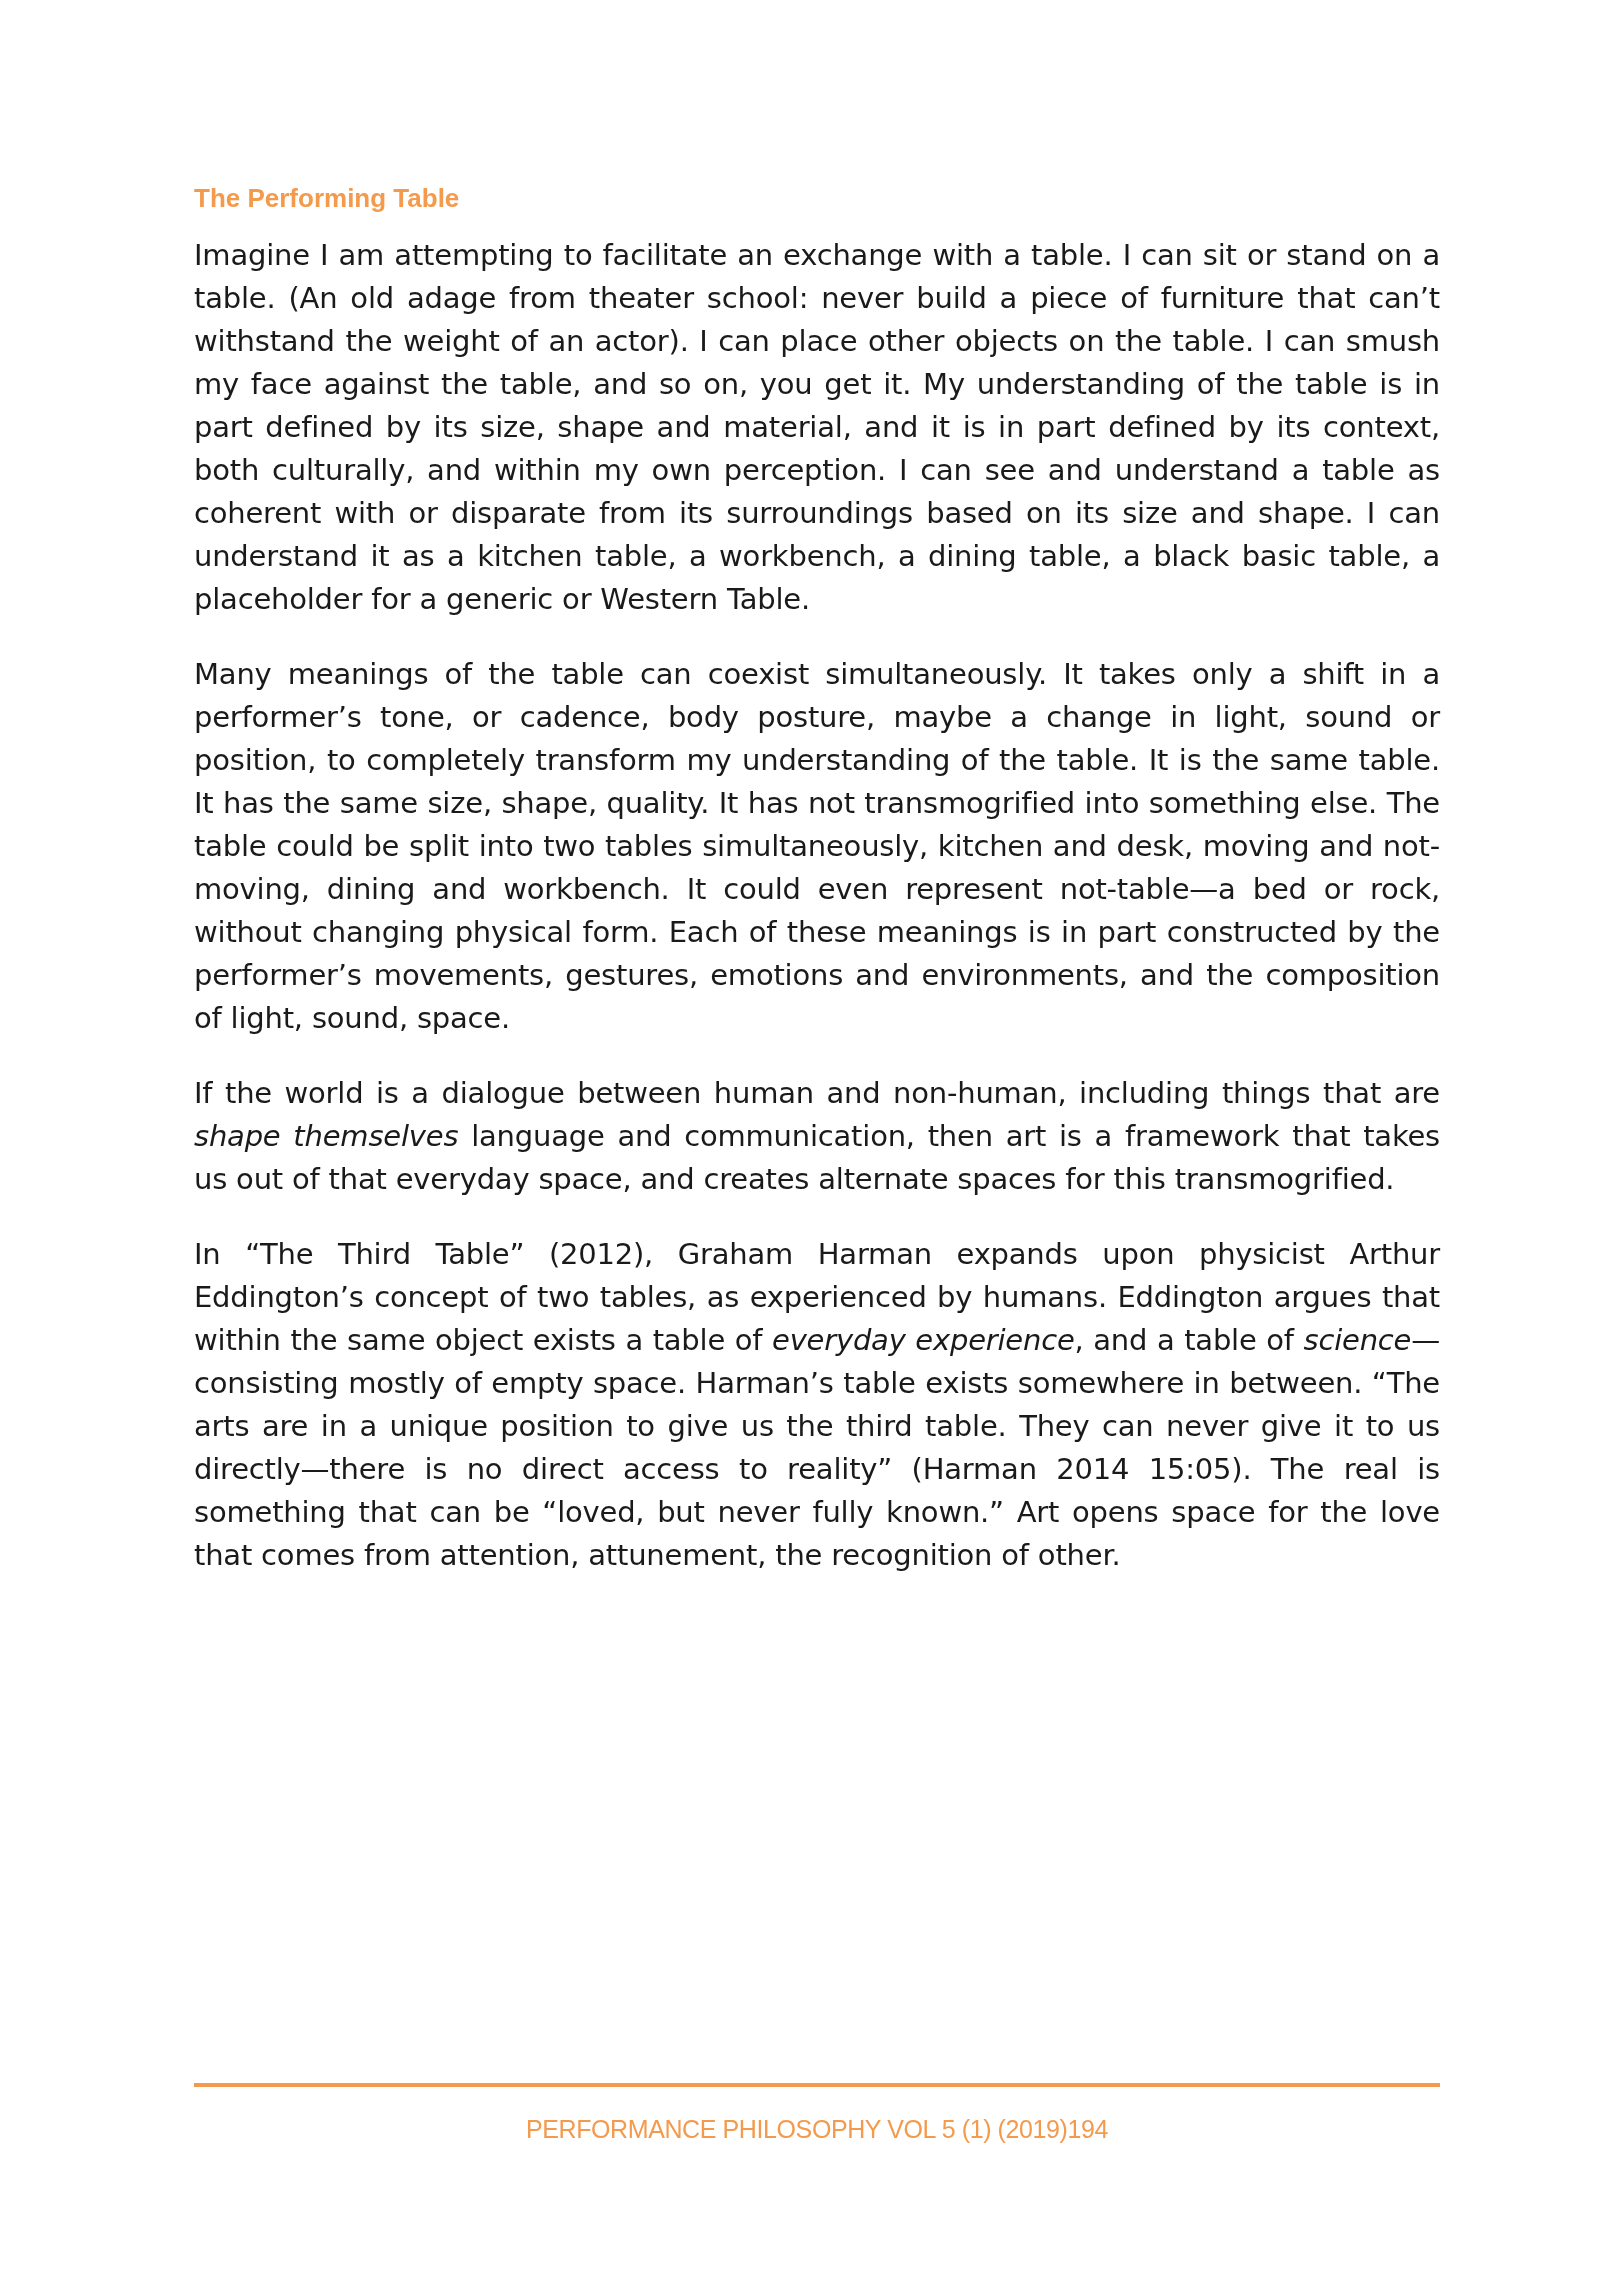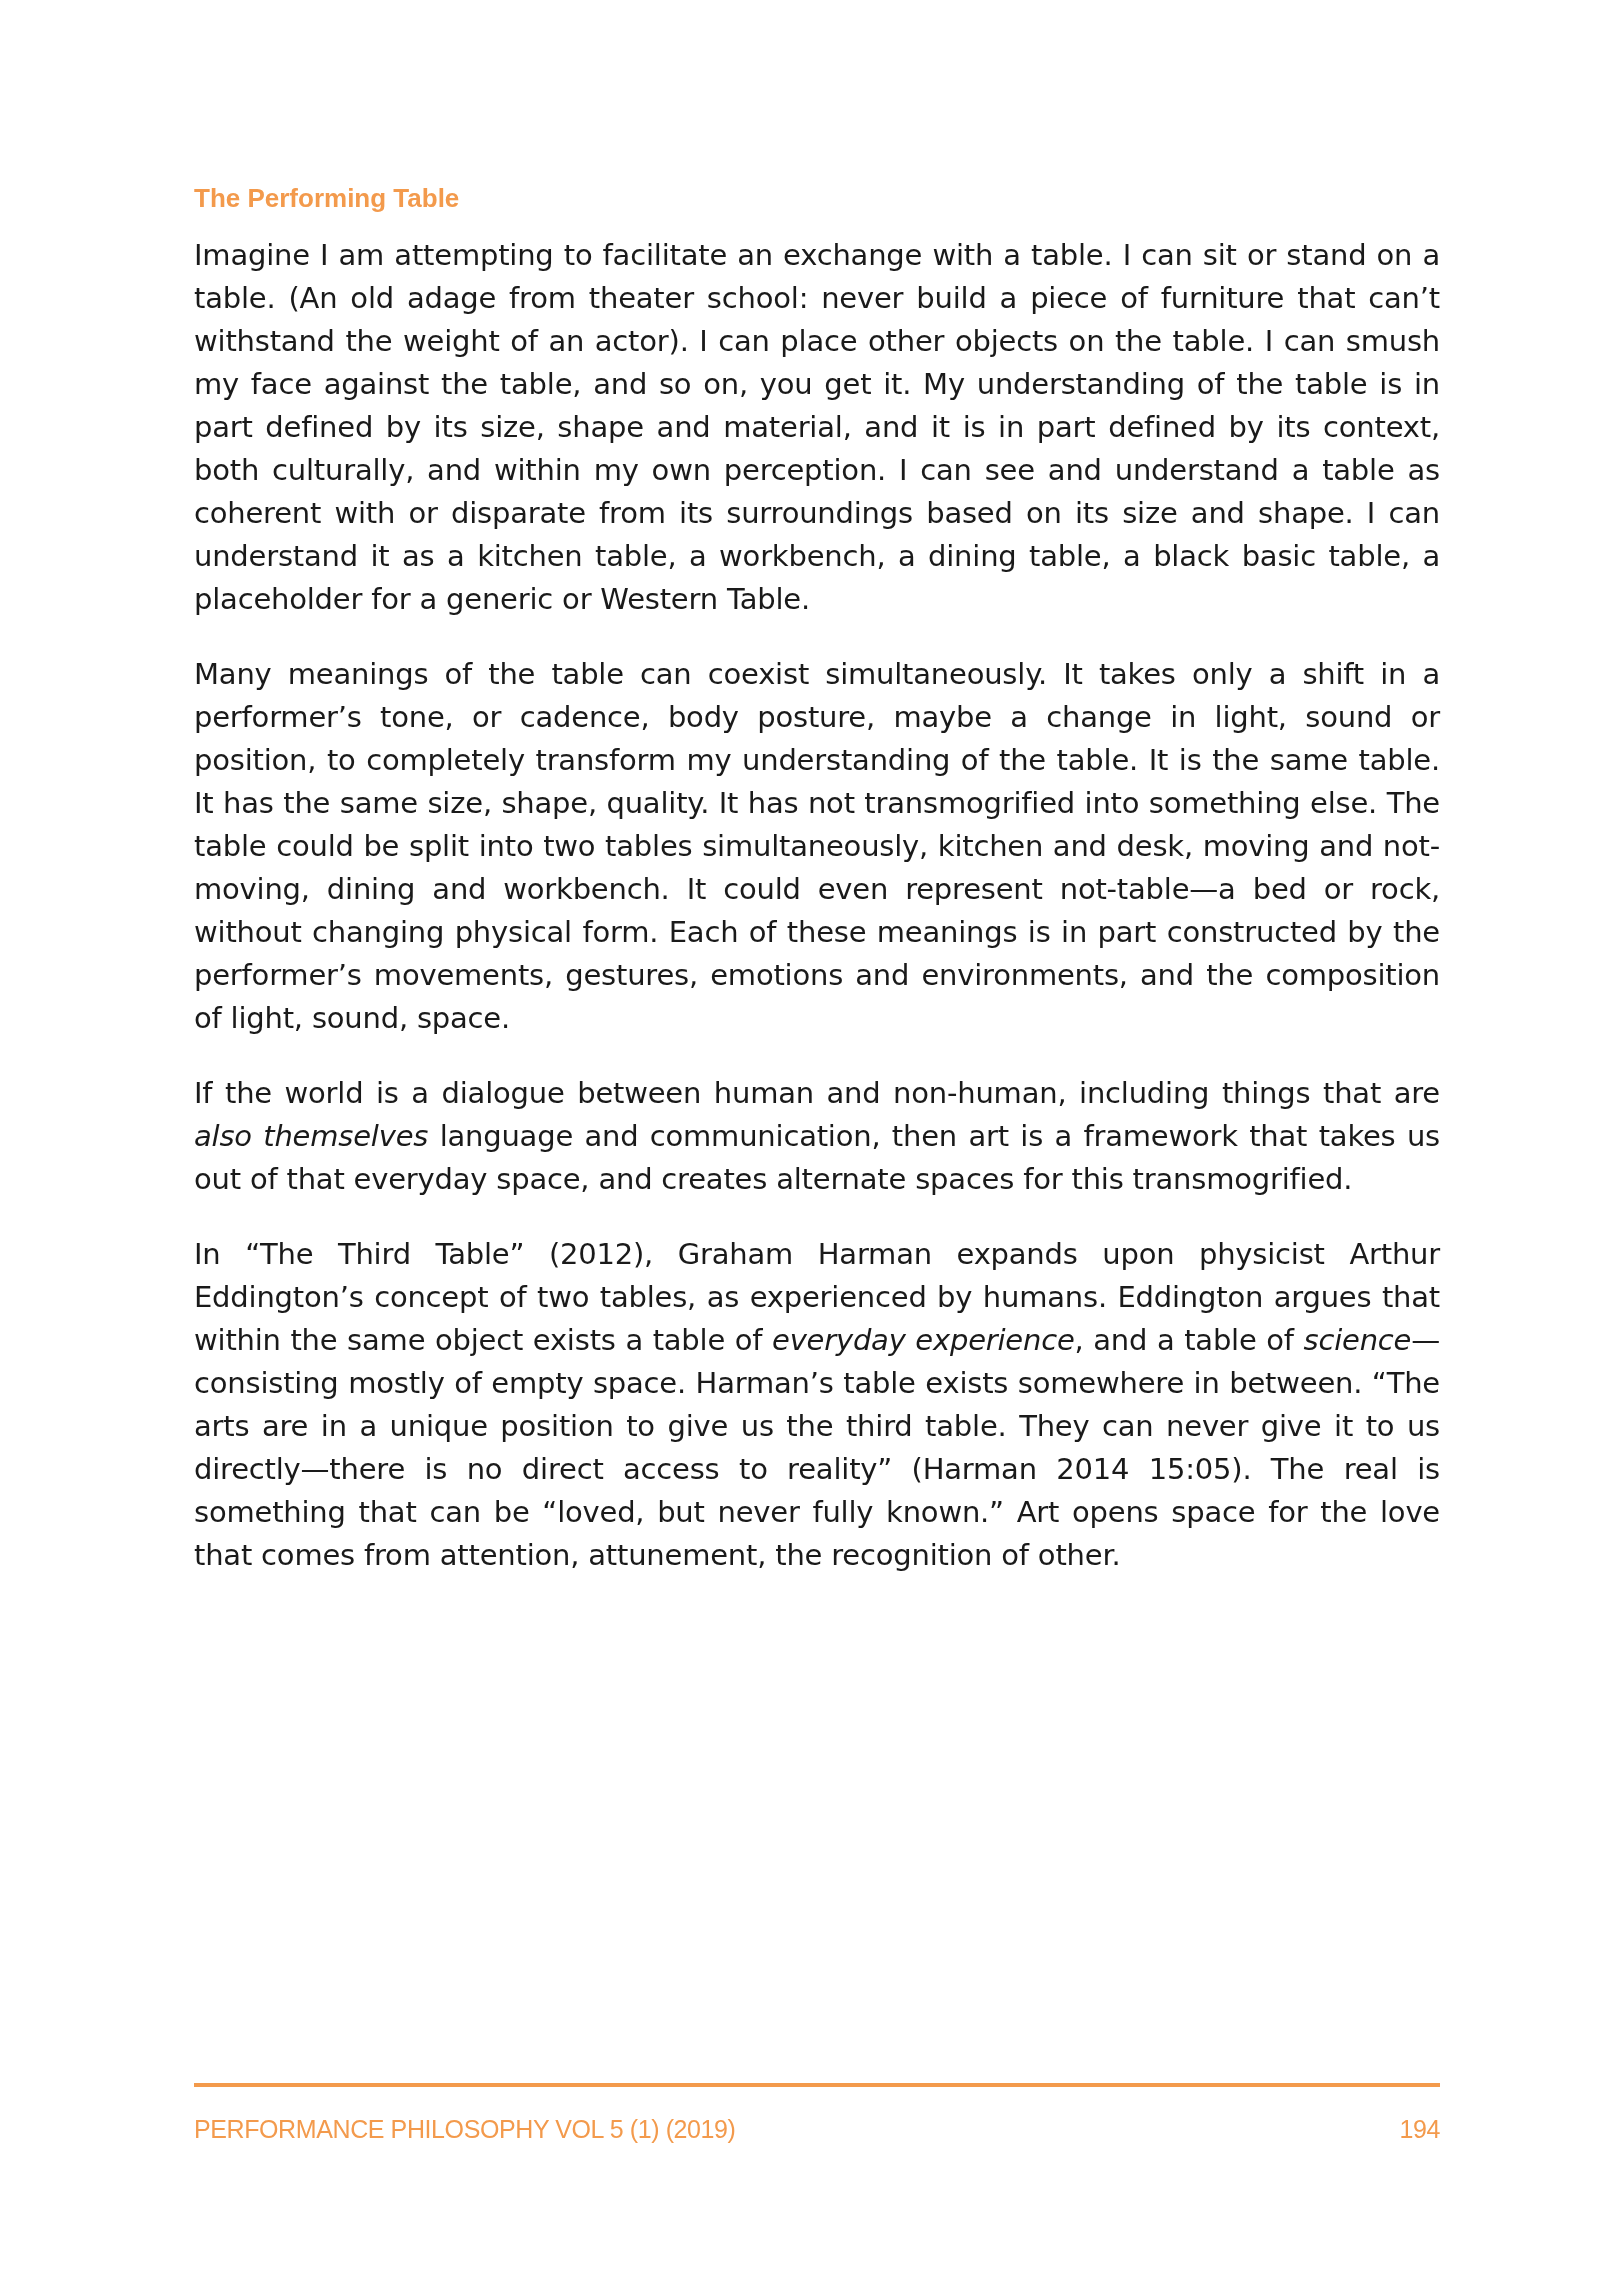--- a/index.html
+++ b/index.html
@@ -9,32 +9,32 @@
     font-family: "Liberation Sans", sans-serif;
     font-size: 26px; color: #f39a4c; margin: 0 0 16px 0; line-height: 39px; font-weight: bold;
   }
   .para {
     font-family: "DejaVu Sans", sans-serif;
     font-size: 29px; line-height: 43px; color: #1a1a1a;
     text-align: justify; margin: 0 0 32px 0; letter-spacing: -0.2px;
   }
   .para em { font-style: italic; }
   .footer-rule { position: absolute; left: 194px; top: 2083px; width: 1246px; height: 3.6px; background: #f39a4c; }
-  .footer { position: absolute; left: 194px; top: 2115px; width: 1246px; display: flex; justify-content: space-between;
+  .footer { position: absolute; left: 194px; top: 2115px; width: 1246px; display: flex; justify-content: center;
     font-family: "Liberation Sans", sans-serif; font-size: 25px; color: #f39a4c; letter-spacing: -0.4px; }
 </style>
 </head>
 <body>
 
 <div class="page">
   <h2 class="heading">The Performing Table</h2>
 
   <p class="para">Imagine I am attempting to facilitate an exchange with a table. I can sit or stand on a table. (An old adage from theater school: never build a piece of furniture that can’t withstand the weight of an actor). I can place other objects on the table. I can smush my face against the table, and so on, you get it. My understanding of the table is in part defined by its size, shape and material, and it is in part defined by its context, both culturally, and within my own perception. I can see and understand a table as coherent with or disparate from its surroundings based on its size and shape. I can understand it as a kitchen table, a workbench, a dining table, a black basic table, a placeholder for a generic or Western Table.</p>
   <p class="para">Many meanings of the table can coexist simultaneously. It takes only a shift in a performer’s tone, or cadence, body posture, maybe a change in light, sound or position, to completely transform my understanding of the table. It is the same table. It has the same size, shape, quality. It has not transmogrified into something else. The table could be split into two tables simultaneously, kitchen and desk, moving and not-moving, dining and workbench. It could even represent not-table—a bed or rock, without changing physical form. Each of these meanings is in part constructed by the performer’s movements, gestures, emotions and environments, and the composition of light, sound, space.</p>
-  <p class="para"><span>If the world is a dialogue between human and non-human, including things that are </span><em>also themselves</em><span> language and communication, then art is a framework that takes us out of that everyday space, and creates alternate spaces for this transmogrified.</span></p>
+  <p class="para"><span>If the world is a dialogue between human and non-human, including things that are </span><em>shape themselves</em><span> language and communication, then art is a framework that takes us out of that everyday space, and creates alternate spaces for this transmogrified.</span></p>
   <p class="para"><span>In “The Third Table” (2012), Graham Harman expands upon physicist Arthur Eddington’s concept of two tables, as experienced by humans. Eddington argues that within the same object exists a table of </span><em>everyday experience</em><span>, and a table of </span><em>science</em><span>—consisting mostly of empty space. Harman’s table exists somewhere in between. “The arts are in a unique position to give us the third table. They can never give it to us directly—there is no direct access to reality” (Harman 2014 15:05). The real is something that can be “loved, but never fully known.” Art opens space for the love that comes from attention, attunement, the recognition of other.</span></p>
 </div>
 
 <div class="footer-rule"></div>
 <div class="footer">
   <span>PERFORMANCE PHILOSOPHY VOL 5 (1) (2019)</span>
   <span>194</span>
 </div>
 
 

